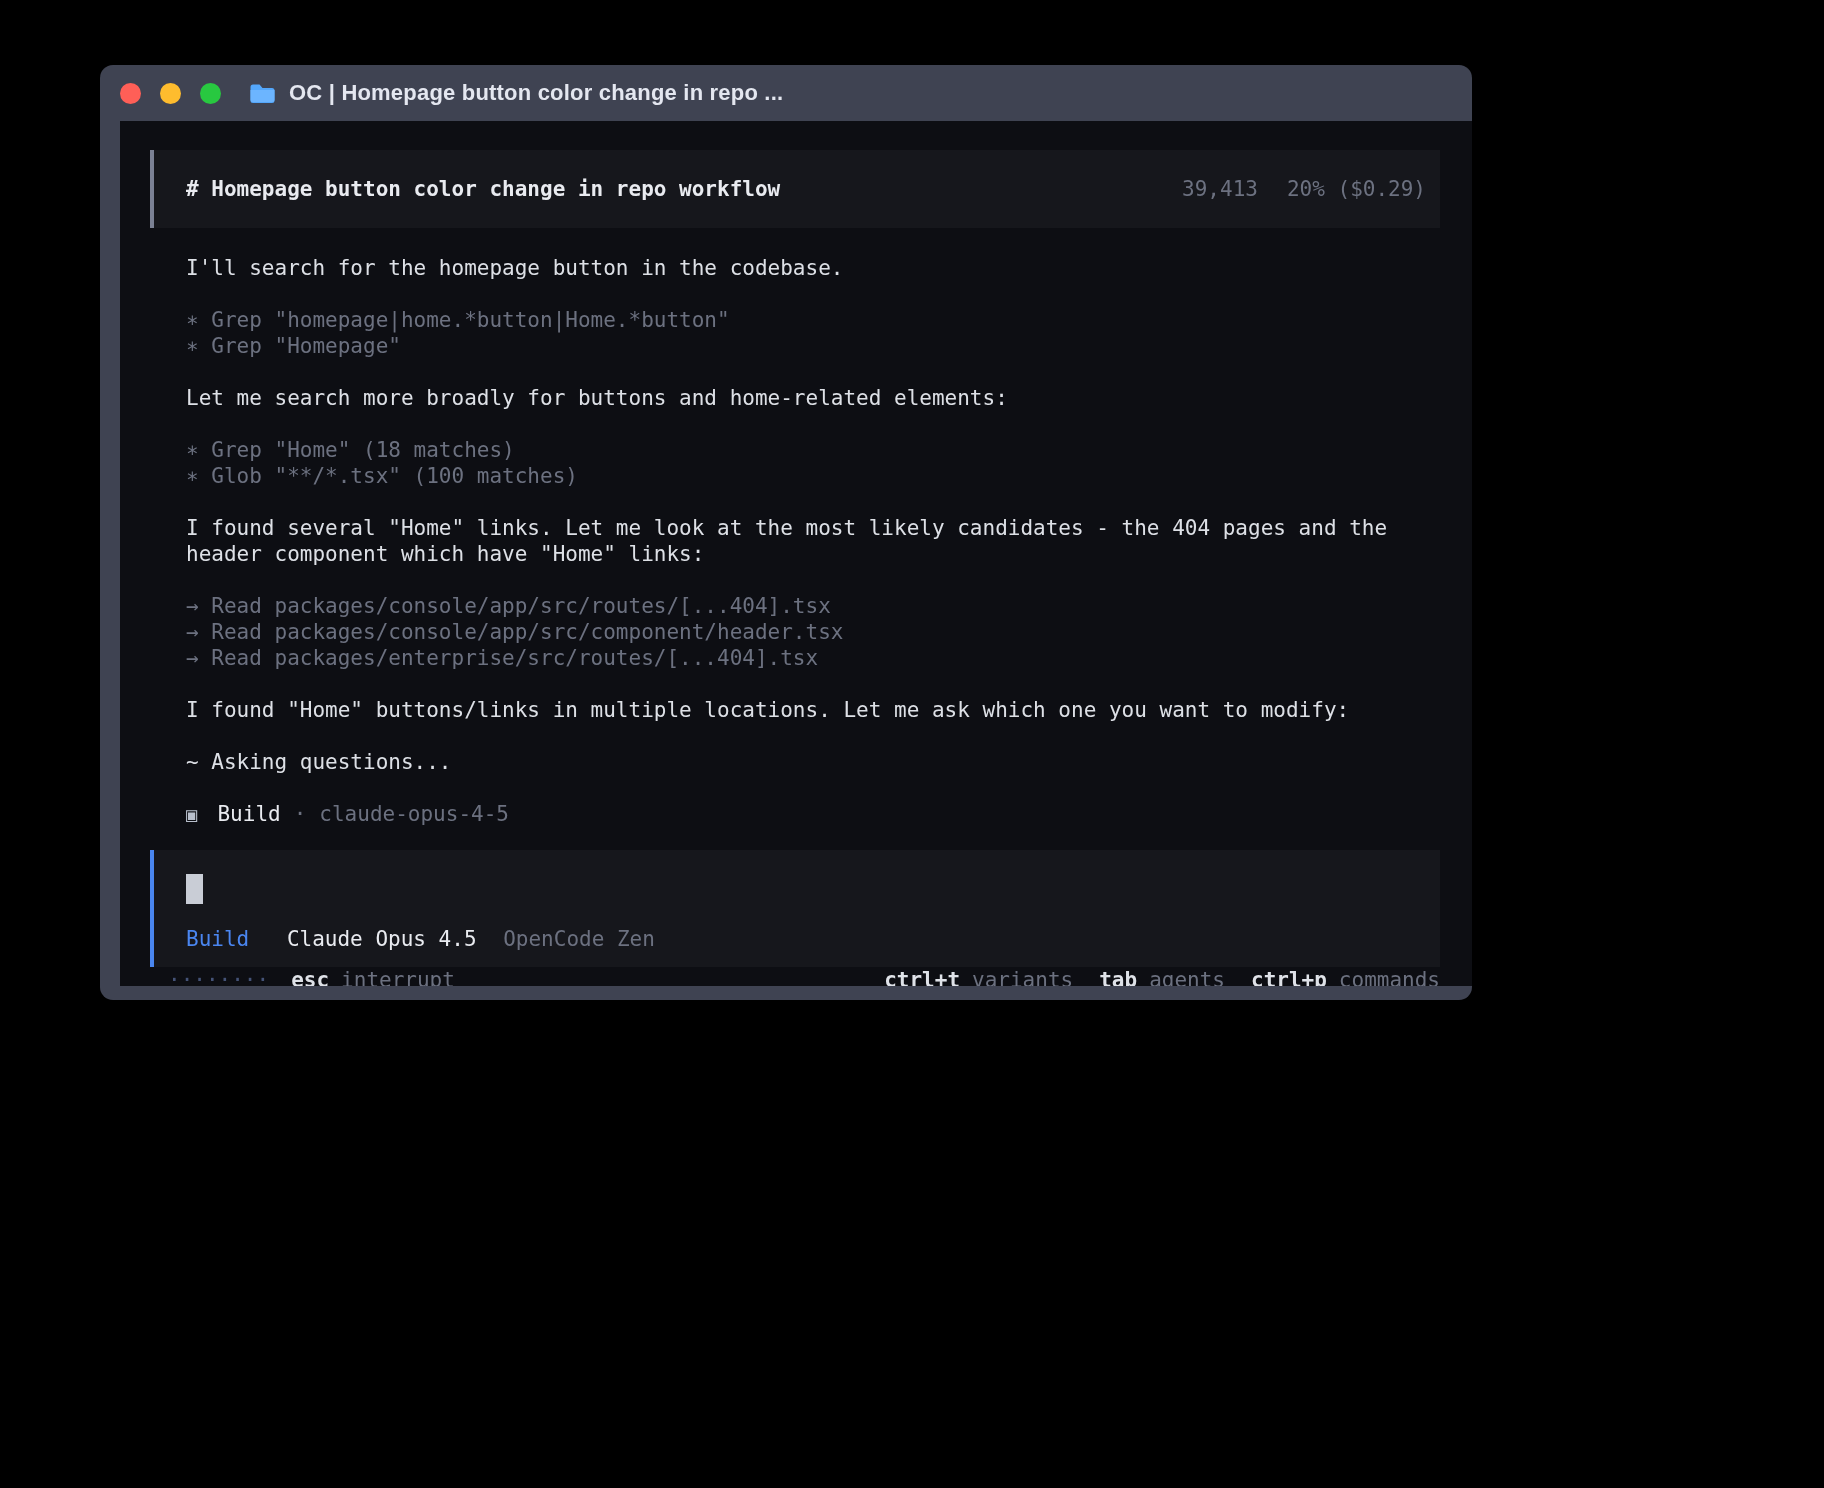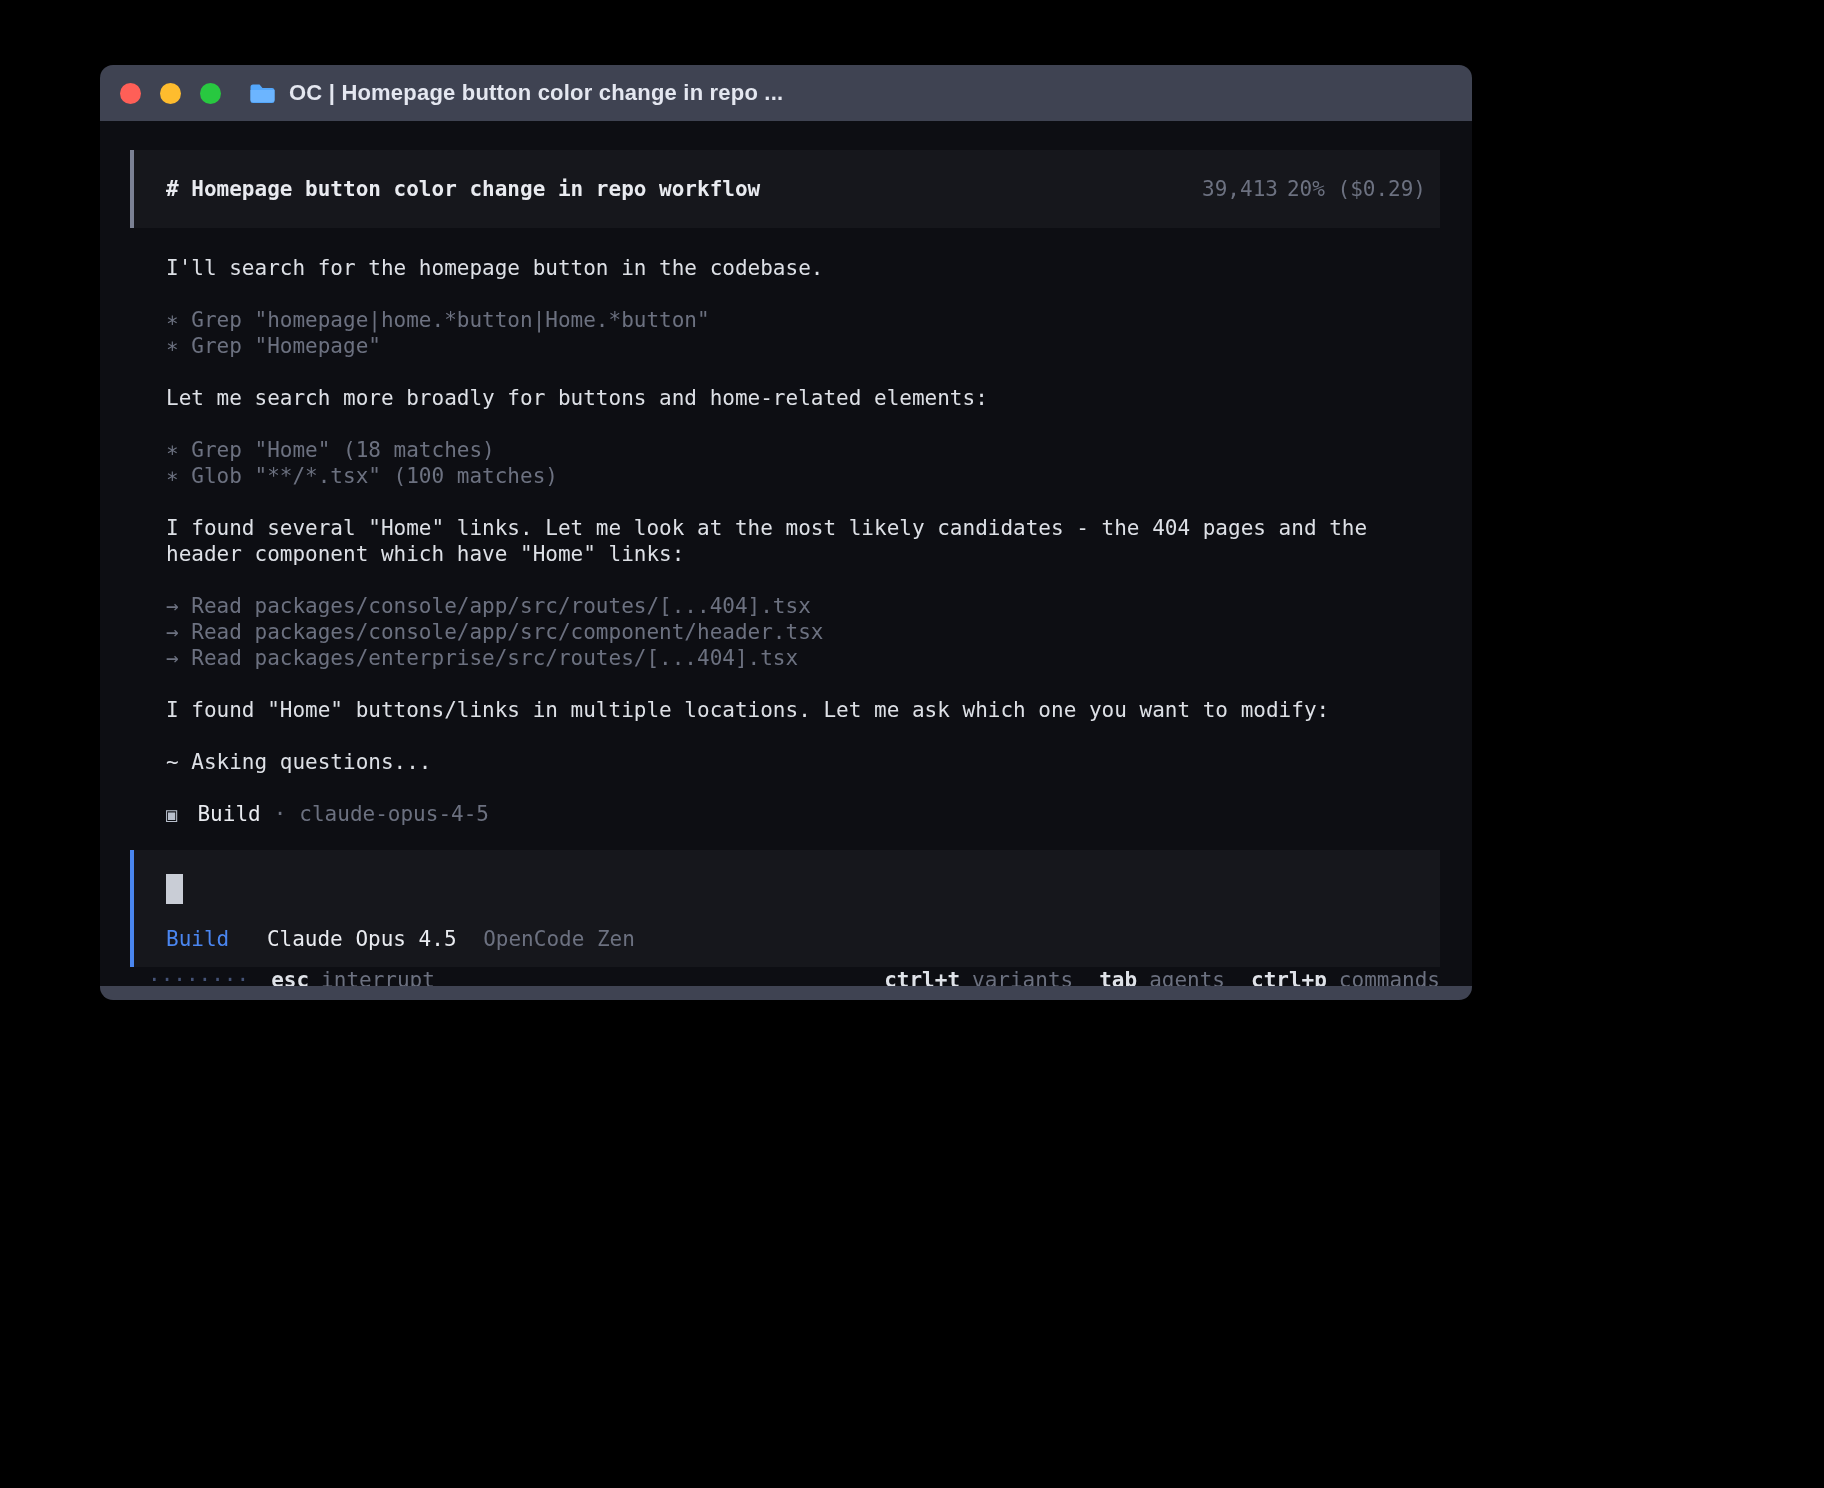--- a/index.html
+++ b/index.html
@@ -20,29 +20,29 @@
   .tl.yellow { background:#febc2e; }
   .tl.green { background:#28c840; }
   .folder { margin-left:28px; display:flex; align-items:center; }
   .window-title {
     margin-left:13px; font-family:"Liberation Sans",sans-serif;
     font-weight:bold; font-size:22px; color:#e4e7f0; letter-spacing:0.2px;
     white-space:nowrap; overflow:hidden;
   }
   .content {
     flex:1 1 auto; background:#0d0e13; display:flex; flex-direction:column;
-    padding:29px 32px 20px 30px; font-size:21px; overflow:hidden;
+    padding:29px 32px 20px 30px; font-size:21px; overflow:hidden;margin-left:20px;
   }
   .session-header {
     flex:0 0 78px; background:#16171c; border-left:4px solid #7b8194;
     display:flex; align-items:center; justify-content:space-between;
     padding-left:32px; padding-right:14px; margin-bottom:27px;
   }
   .session-title { font-weight:bold; color:#e9ebf0; white-space:pre; }
-  .session-meta { display:flex; gap:9px; color:#6c7180; white-space:pre; }
+  .session-meta { display:flex; gap:29px; color:#6c7180; white-space:pre; }
   .user-msg {
     flex:0 0 72px; background:#16171c; border-left:4px solid #4a86f0;
     display:flex; align-items:center; padding-left:32px; margin-bottom:31px;
     color:#dde0e6;
   }
   .chat { padding-left:36px; line-height:26px; color:#dde0e6; flex:0 0 auto; }
   .chat .line { white-space:pre-wrap; }
   .chat .tool { color:#6c7180; }
   .chat .gap { margin-top:26px; }
   .agent-row {

